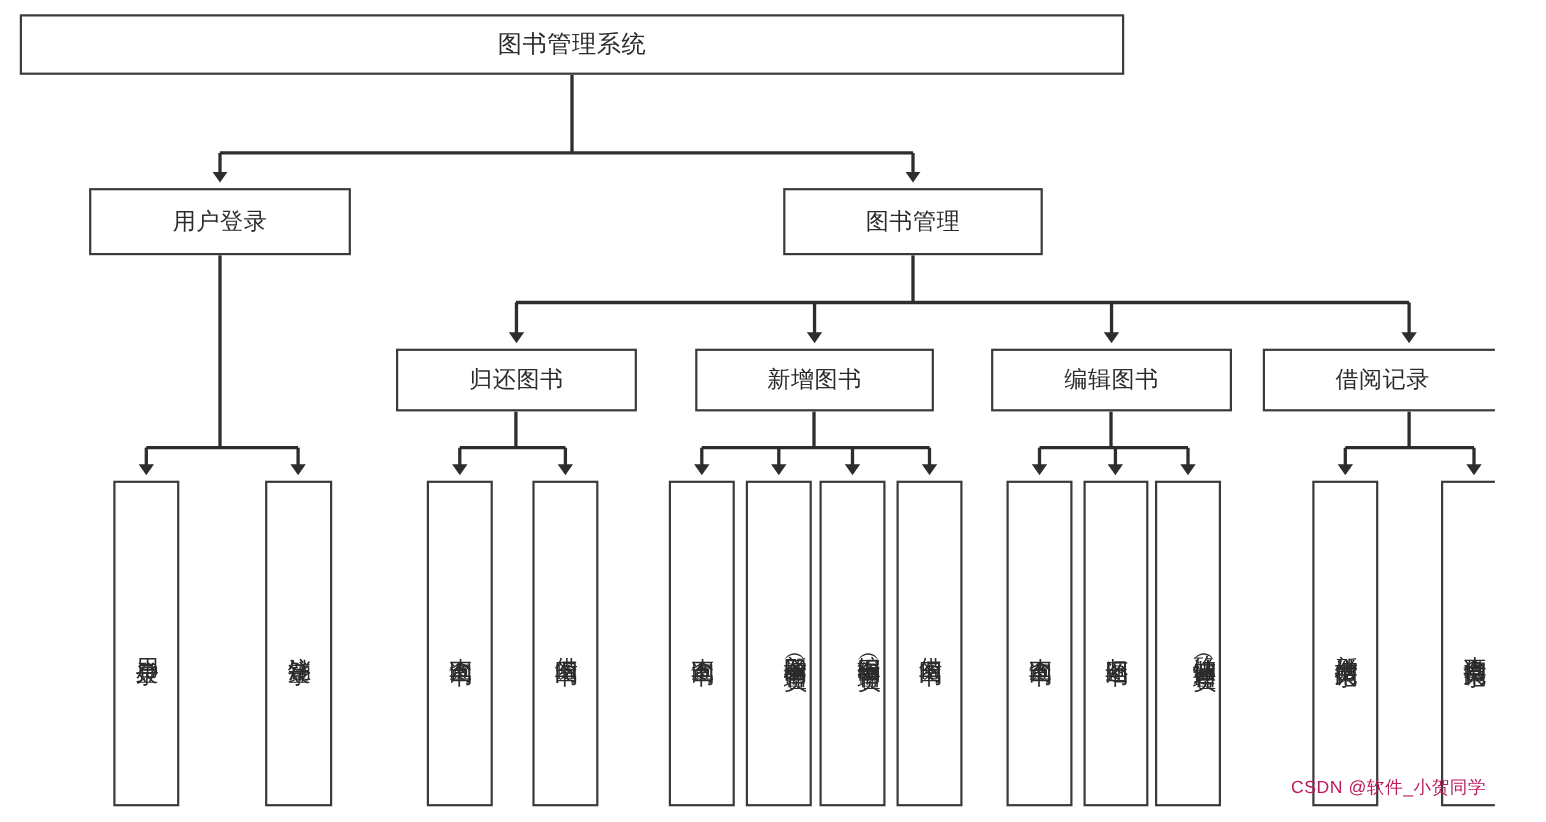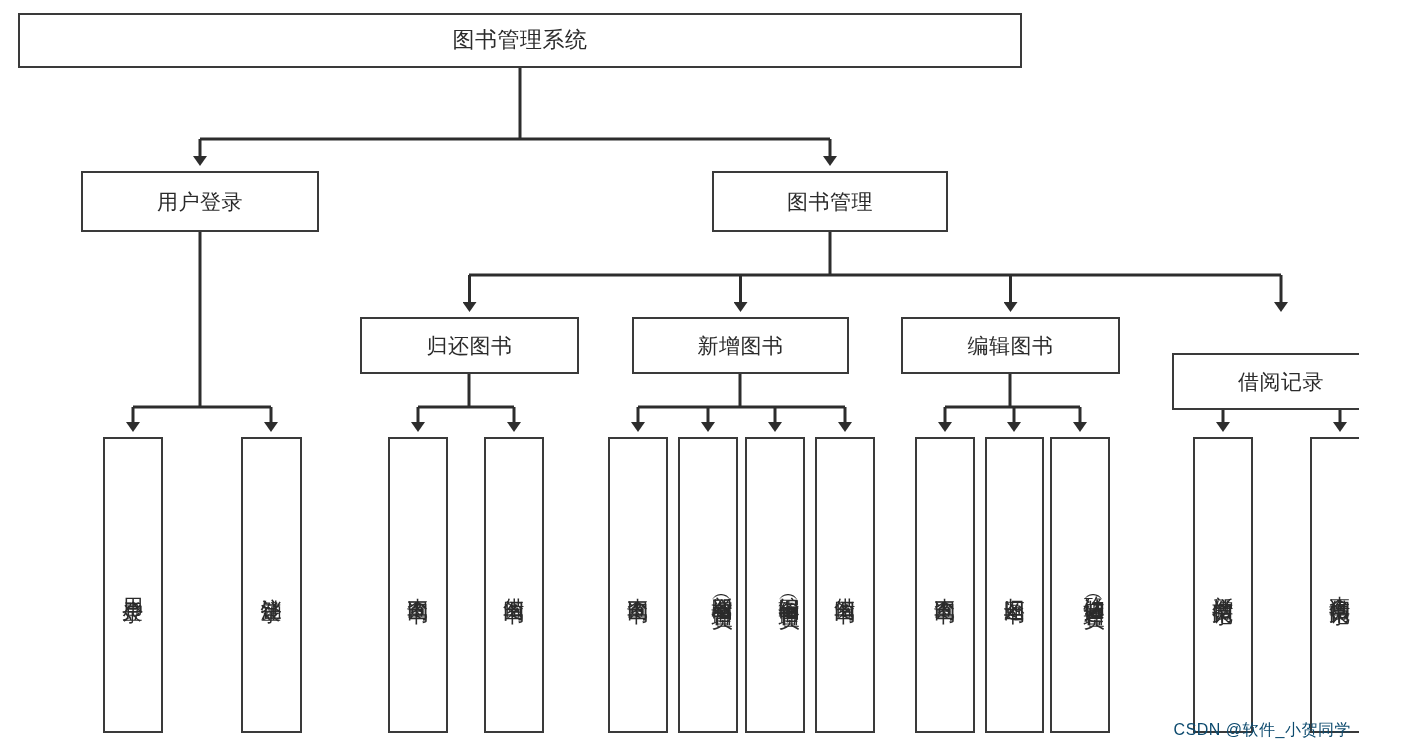--- a/index.html
+++ b/index.html
@@ -57,23 +57,23 @@
   .node.vert.centered {
     align-items: center;
     padding-top: 0;
   }
   .node-label {
     display: block;
   }
   .watermark {
     position: absolute;
     right: 8px;
-    bottom: 6px;
+    bottom: 20px;
     font-size: 16px;
-    color: #0c4a6e;
+    color: #be185d;
     white-space: nowrap;
     letter-spacing: 0.5px;
   }
 </style>
 </head>
 <body>
 
 <div id="canvas">
 
   <svg id="wires" viewBox="0 0 1405 747" width="1405" height="747">
@@ -131,21 +131,21 @@
       </div>
       <div class="node horiz" style="left: 360px; top: 317px; width: 219px; height: 57px;">
         <span class="node-label">归还图书</span>
       </div>
       <div class="node horiz" style="left: 632px; top: 317px; width: 217px; height: 57px;">
         <span class="node-label">新增图书</span>
       </div>
       <div class="node horiz" style="left: 901px; top: 317px; width: 219px; height: 57px;">
         <span class="node-label">编辑图书</span>
       </div>
-      <div class="node horiz" style="left: 1172px; top: 317px; width: 218px; height: 57px; margin-top: 36px;">
+      <div class="node horiz" style="left: 1148px; top: 317px; width: 218px; height: 57px;">
         <span class="node-label">借阅记录</span>
       </div>
       <div class="node vert centered" style="left: 103px; top: 437px; width: 60px; height: 296px;">
         <span class="node-label">用户登录</span>
       </div>
       <div class="node vert centered" style="left: 241px; top: 437px; width: 61px; height: 296px;">
         <span class="node-label">注销登录</span>
       </div>
       <div class="node vert centered" style="left: 388px; top: 437px; width: 60px; height: 296px;">
         <span class="node-label">查询图书</span>

